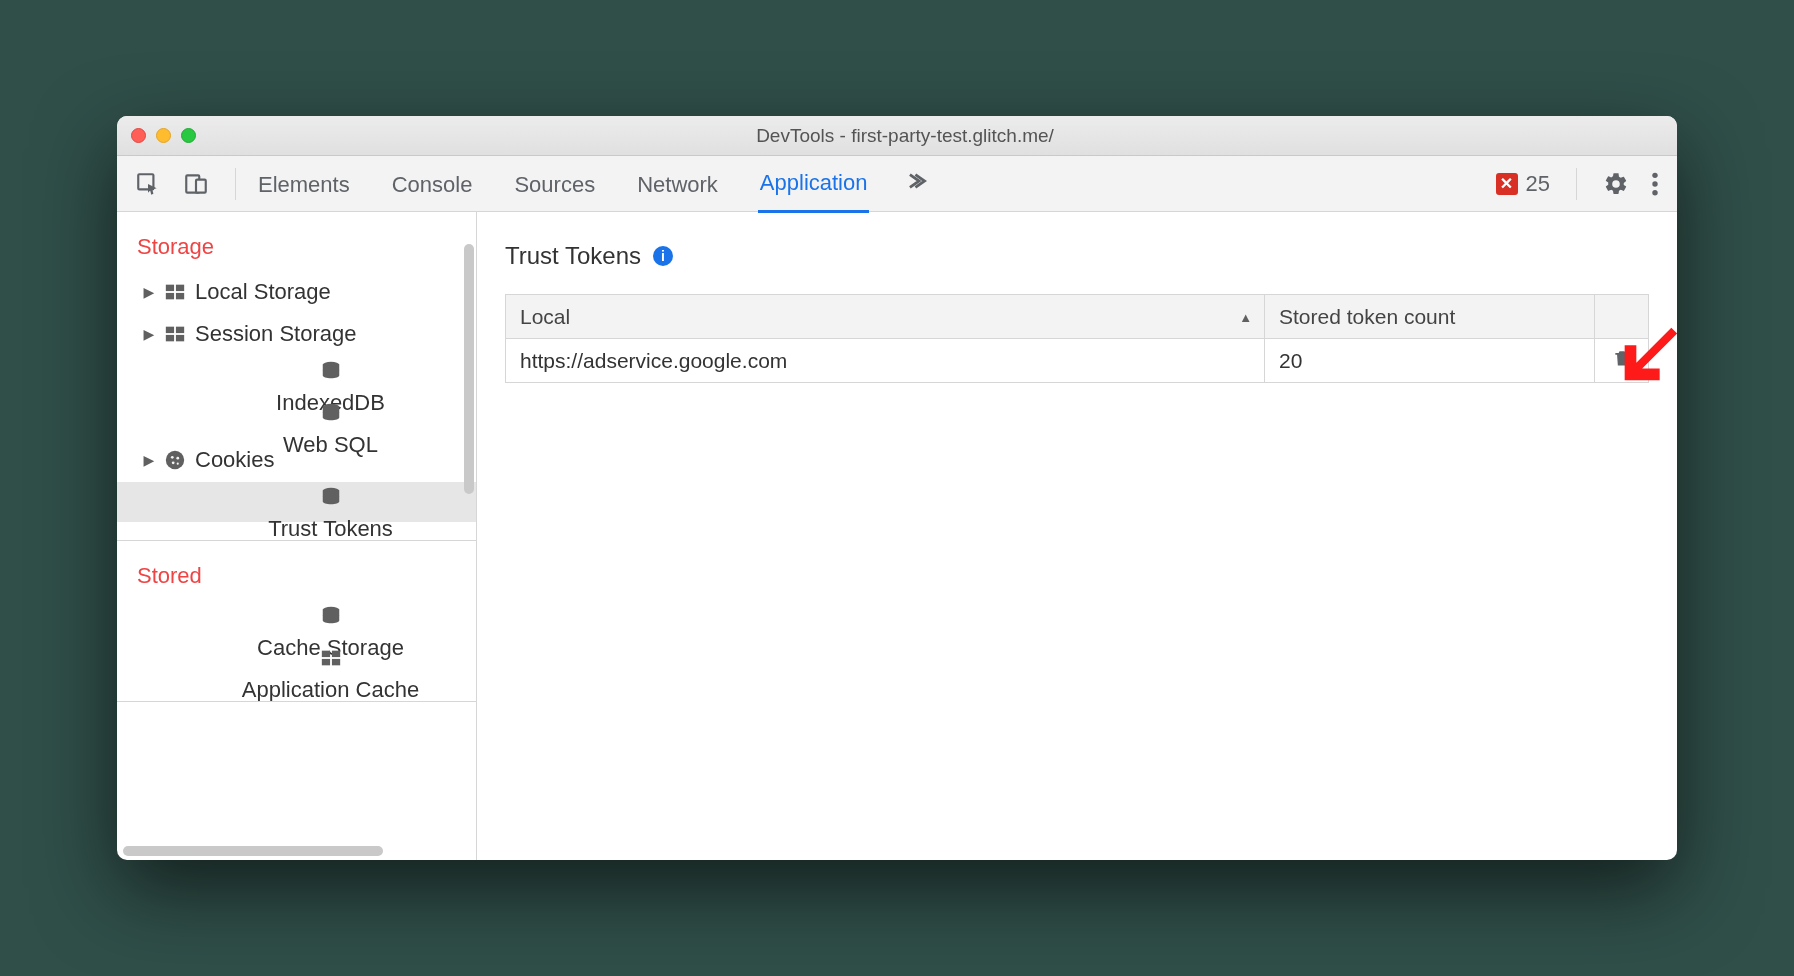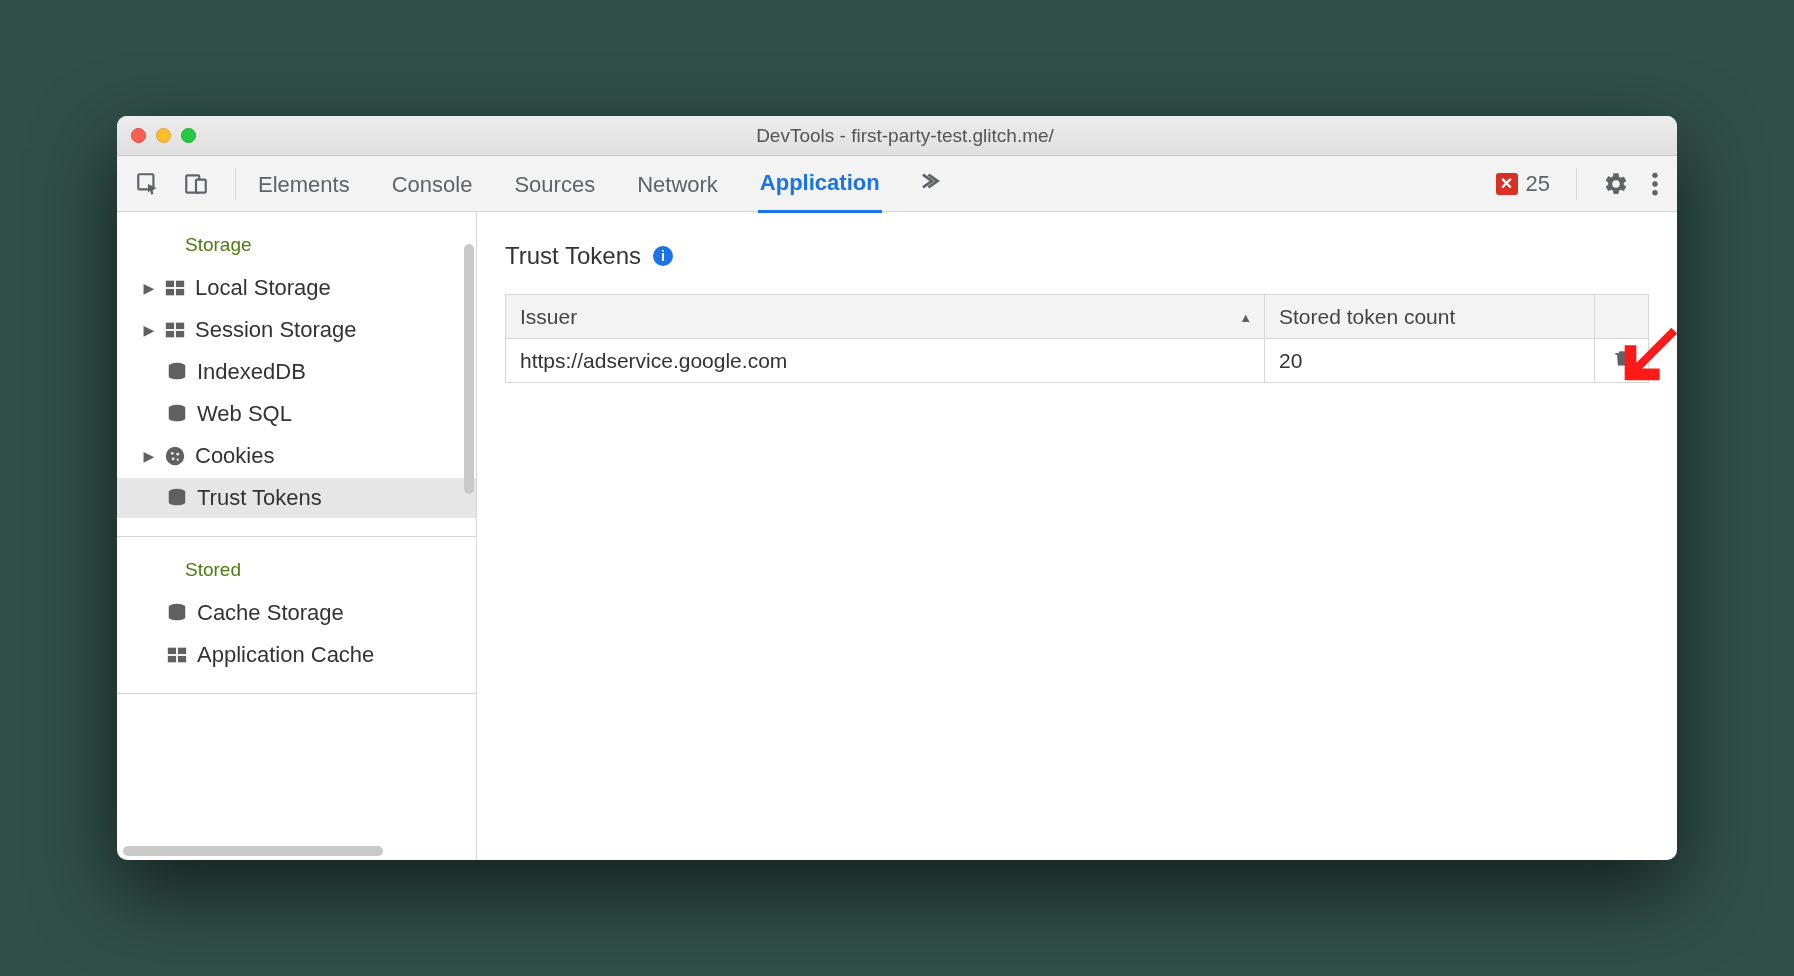--- a/index.html
+++ b/index.html
@@ -52,48 +52,48 @@
   }
   .toolbar .icon-btn {
     color: #5f6368; display: flex; align-items: center;
     padding: 6px; border-radius: 2px; cursor: pointer;
   }
   .toolbar .sep {
     width: 1px; height: 32px; background: #d6d6d6; margin: 0 10px;
   }
   .tabs { display: flex; align-items: flex-end; gap: 38px; font-size: 22px; color: #5f6368; }
   .tab { padding: 14px 2px; cursor: pointer; }
-  .tab.active { color: #1a73e8; border-bottom: 3px solid #1a73e8; margin-bottom: -1px; font-weight: bold; }
+  .tab.active { color: #1a73e8; border-bottom: 3px solid #1a73e8; margin-bottom: -1px; }
   .toolbar .spacer { flex: 1; }
   .errbadge {
     display: flex; align-items: center; gap: 8px;
     font-size: 22px; color: #5f6368;
     padding: 2px 6px; cursor: pointer;
   }
   .errbadge .box {
     background: #d93025; color: #fff; width: 22px; height: 22px;
     border-radius: 3px; display: flex; align-items: center; justify-content: center;
     font-size: 16px; font-weight: bold;
   }
   .body { flex: 1; display: flex; overflow: hidden; position: relative; }
   .sidebar {
     width: 360px; border-right: 1px solid #d6d6d6;
     overflow-y: auto; padding: 18px 0 6px 0;
     display: flex; flex-direction: column; gap: 2px;
     position: relative;
   }
   .sidebar-group-title {
-    font-size: 19px; color: #4d7c0f; padding: 4px 20px 10px 20px; margin-left: 48px;
+    font-size: 22px; color: #ef4444; padding: 4px 20px 10px 20px;
   }
   .tree-item {
     display: flex; align-items: center; gap: 8px;
     padding: 4px 8px 4px 26px; font-size: 22px; color: #333;
     cursor: pointer; height: 40px;
   }
-  .tree-item.indent { padding-left: 48px; }
+  .tree-item.indent { padding-left: 76px; flex-direction: column; }
   .tree-item.selected { background: #e6e6e6; }
   .tree-arrow {
     width: 12px; color: #606060; font-size: 14px;
     display: inline-flex; justify-content: center;
   }
   .tree-icon { width: 24px; height: 24px; color: #606060; display: inline-flex; align-items: center; justify-content: center; }
   .divider { height: 1px; background: #d6d6d6; margin: 16px 0; }
   .sidebar-scroll-v {
     position: absolute; right: 2px; top: 32px; width: 10px; height: 250px;
     background: #c9c9c9; border-radius: 5px;
@@ -307,21 +307,21 @@
     <div class="main">
       <div class="page-title">
         <span>Trust Tokens</span>
         <span class="info-dot">i</span>
       </div>
 
       <table class="data">
         <thead>
           <tr>
             <th>
-              <span>Issuer</span>
+              <span>Local</span>
               <span class="sort-ind">▲</span>
             </th>
             <th style="width:330px">
               <span>Stored token count</span>
             </th>
             <th class="del-cell"></th>
           </tr>
         </thead>
         <tbody id="token-rows">
             <tr>

